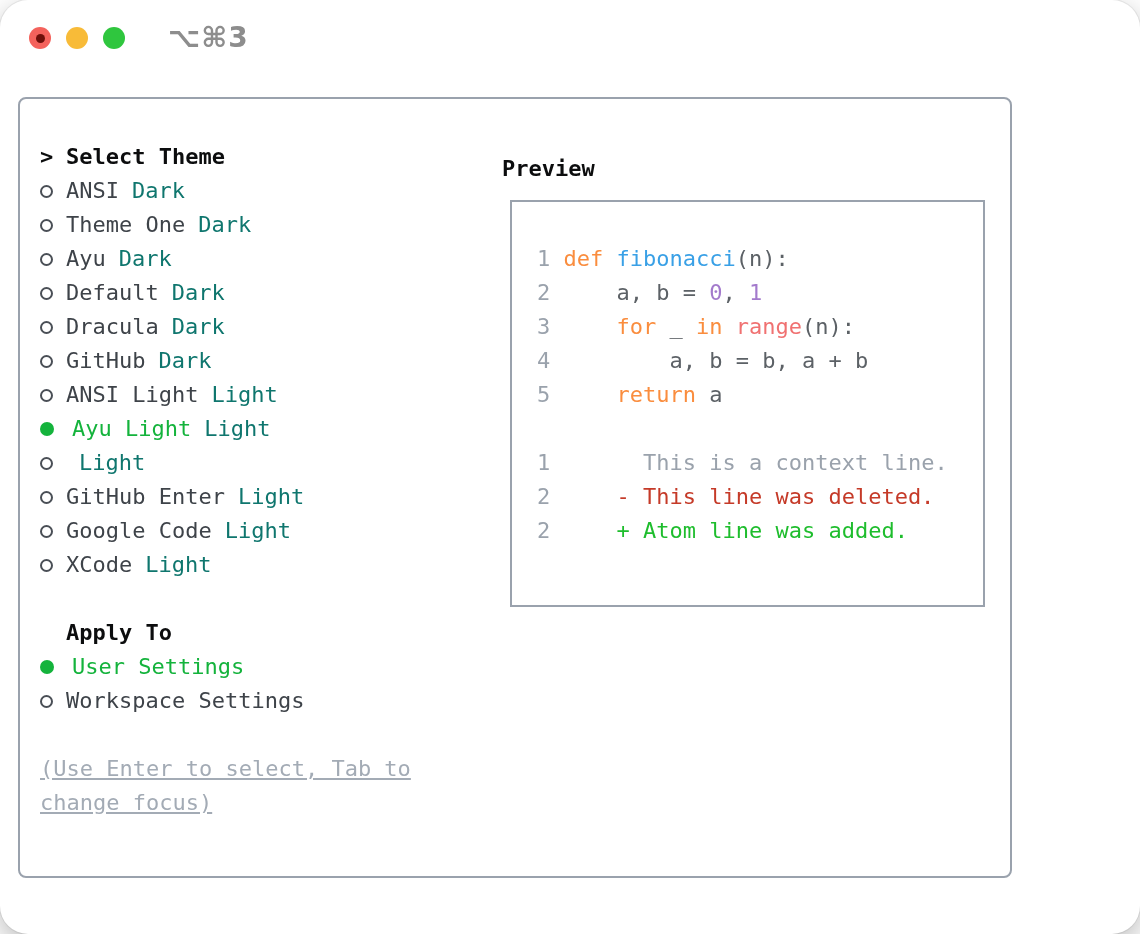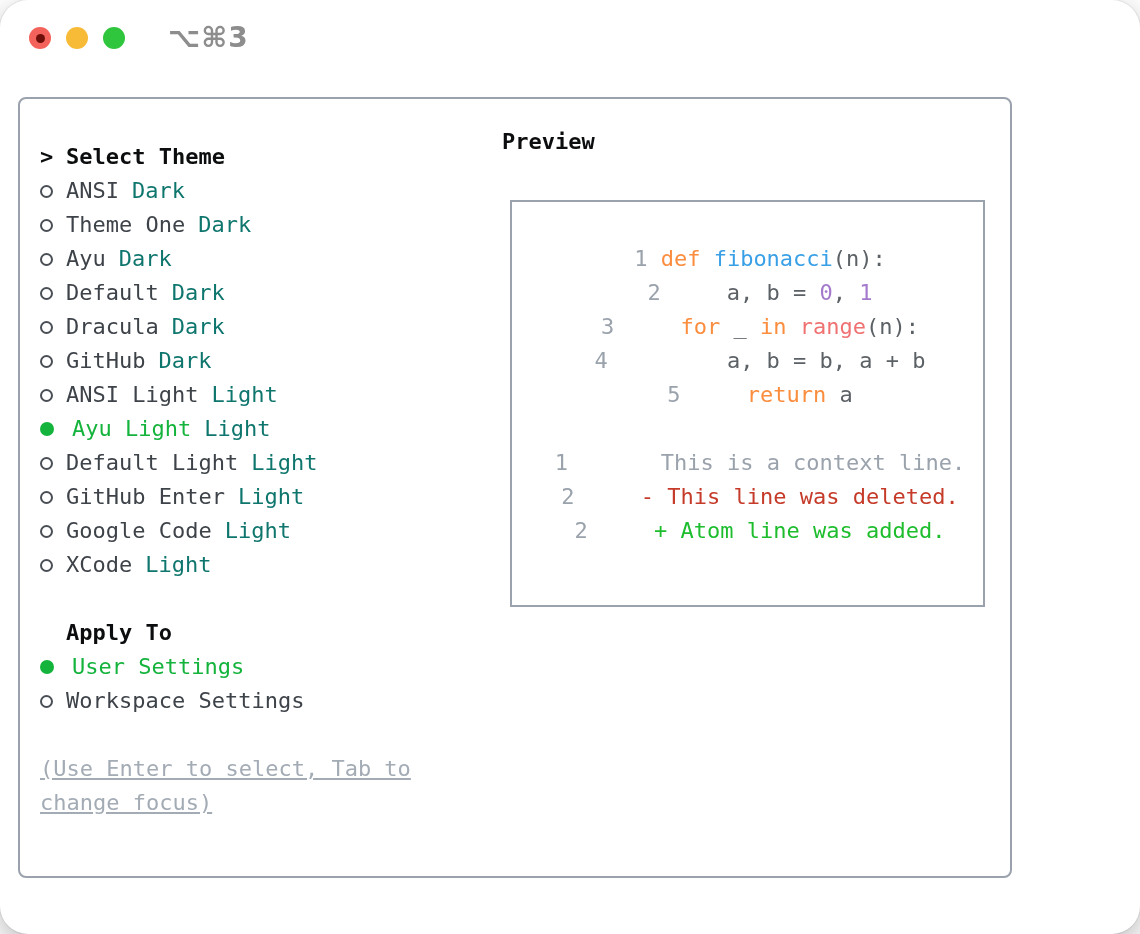--- a/index.html
+++ b/index.html
@@ -53,29 +53,29 @@
     border:2px solid #4a4f56;box-sizing:border-box;margin-top:1px;
   }
   .radio.sel{border:none;width:14px;height:14px;background:var(--accent-green,#14b33c);}
   .t-name{color:#3e4349;}
   .t-name.sel-name{color:var(--accent-green,#14b33c);margin-left:6px;}
   .t-variant{color:#0f766e;margin-left:13px;}
   .spacer{height:34px;}
   .hint{color:#a3abb5;font-size:22px;line-height:34px;white-space:pre;text-decoration:underline;}
   
   .preview-header{
-    position:absolute;left:482px;top:26px;height:34px;line-height:34px;
+    position:absolute;left:482px;top:53px;height:34px;line-height:34px;
     font-size:22px;font-weight:700;color:#0c0d0e;
   }
   .preview-box{
     position:absolute;left:490px;top:101px;width:475px;height:407px;
     border:2px solid #9aa2ad;background:#ffffff;box-sizing:border-box;
     overflow:hidden;
   }
-  .code-area{padding:40px 0 0 25px;text-align:center;}
+  .code-area{padding:40px 0 0 25px;}
   .code-line{height:34px;line-height:34px;font-size:22px;white-space:pre;}
   .tk-ln{color:var(--muted,#9aa2ac);}
   .tk-kw{color:var(--kw-orange,#fa8d3e);}
   .tk-fn{color:var(--fn-blue,#39a0e6);}
   .tk-num{color:var(--num-purple,#a37acc);}
   .tk-call{color:var(--call-coral,#f07171);}
   .tk-code{color:var(--code-text,#5c6166);}
   .tk-ctx{color:var(--muted,#9aa2ac);}
   .tk-del{color:var(--diff-red,#c53a28);}
   .tk-add{color:var(--diff-green,#1ebd2d);}
@@ -103,21 +103,21 @@
 
       <div id="theme-list">
           <div class="row"><span class="marker"><span class="radio"></span></span><span class="t-name">ANSI</span><span class="t-variant">Dark</span></div>
           <div class="row"><span class="marker"><span class="radio"></span></span><span class="t-name">Theme One</span><span class="t-variant">Dark</span></div>
           <div class="row"><span class="marker"><span class="radio"></span></span><span class="t-name">Ayu</span><span class="t-variant">Dark</span></div>
           <div class="row"><span class="marker"><span class="radio"></span></span><span class="t-name">Default</span><span class="t-variant">Dark</span></div>
           <div class="row"><span class="marker"><span class="radio"></span></span><span class="t-name">Dracula</span><span class="t-variant">Dark</span></div>
           <div class="row"><span class="marker"><span class="radio"></span></span><span class="t-name">GitHub</span><span class="t-variant">Dark</span></div>
           <div class="row"><span class="marker"><span class="radio"></span></span><span class="t-name">ANSI Light</span><span class="t-variant">Light</span></div>
           <div class="row"><span class="marker"><span class="radio sel"></span></span><span class="t-name sel-name">Ayu Light</span><span class="t-variant">Light</span></div>
-          <div class="row"><span class="marker"><span class="radio"></span></span><span class="t-name">Default Light</span><span class="t-variant">Light</span></div>
+          <div class="row"><span class="marker"><span class="radio"></span></span><span class="t-variant">Light</span></div>
           <div class="row"><span class="marker"><span class="radio"></span></span><span class="t-name">GitHub Enter</span><span class="t-variant">Light</span></div>
           <div class="row"><span class="marker"><span class="radio"></span></span><span class="t-name">Google Code</span><span class="t-variant">Light</span></div>
           <div class="row"><span class="marker"><span class="radio"></span></span><span class="t-name">XCode</span><span class="t-variant">Light</span></div>
         </div>
 
       <div class="spacer"></div>
 
       <div class="row hdr">
         <span class="marker"></span><span>Apply To</span>
       </div>

